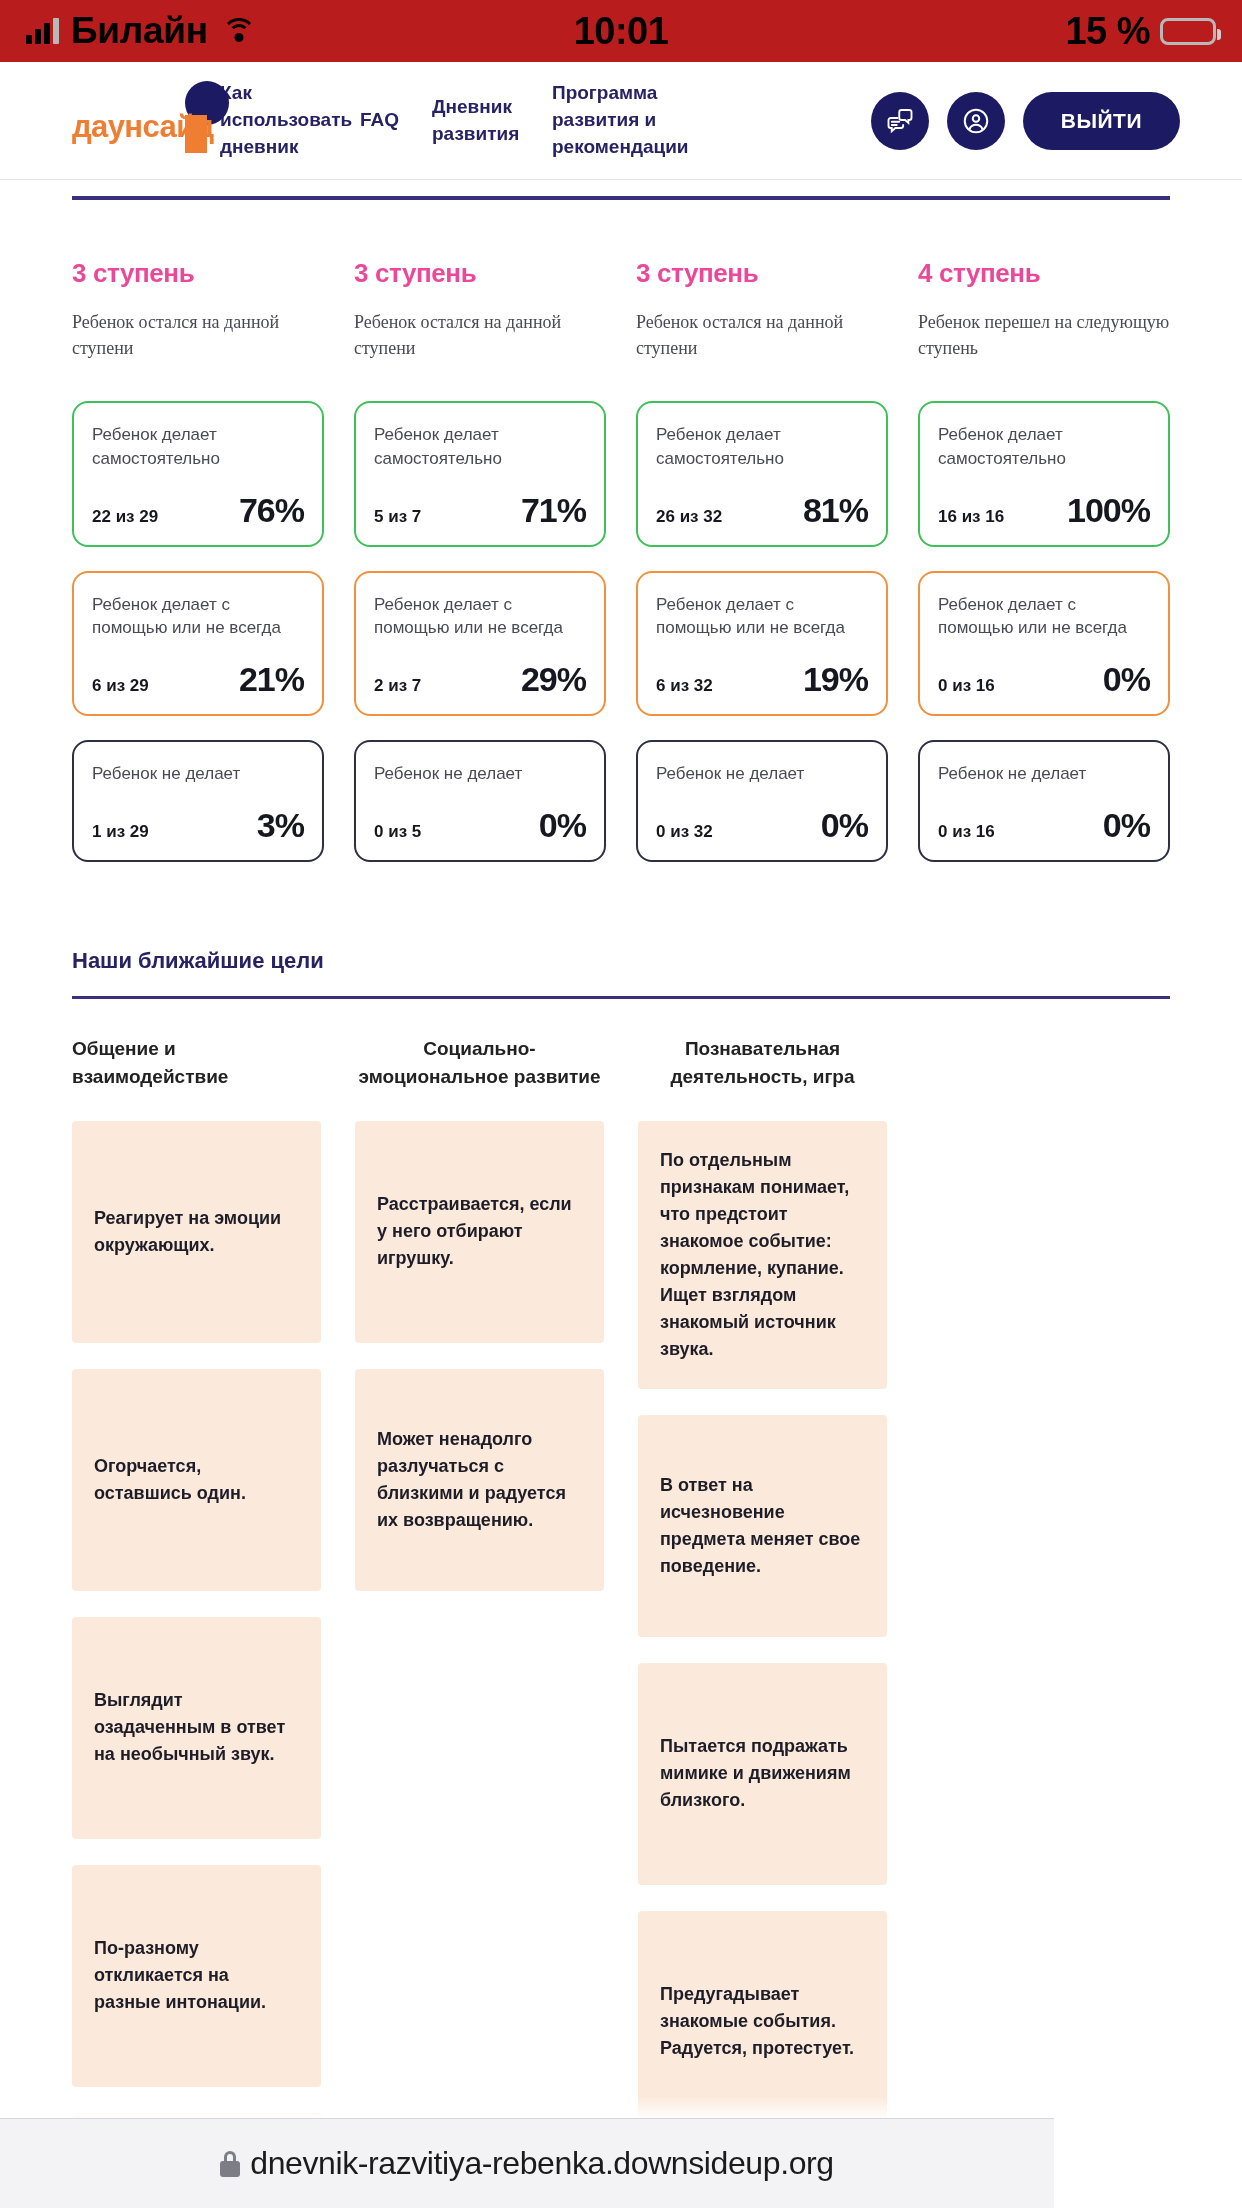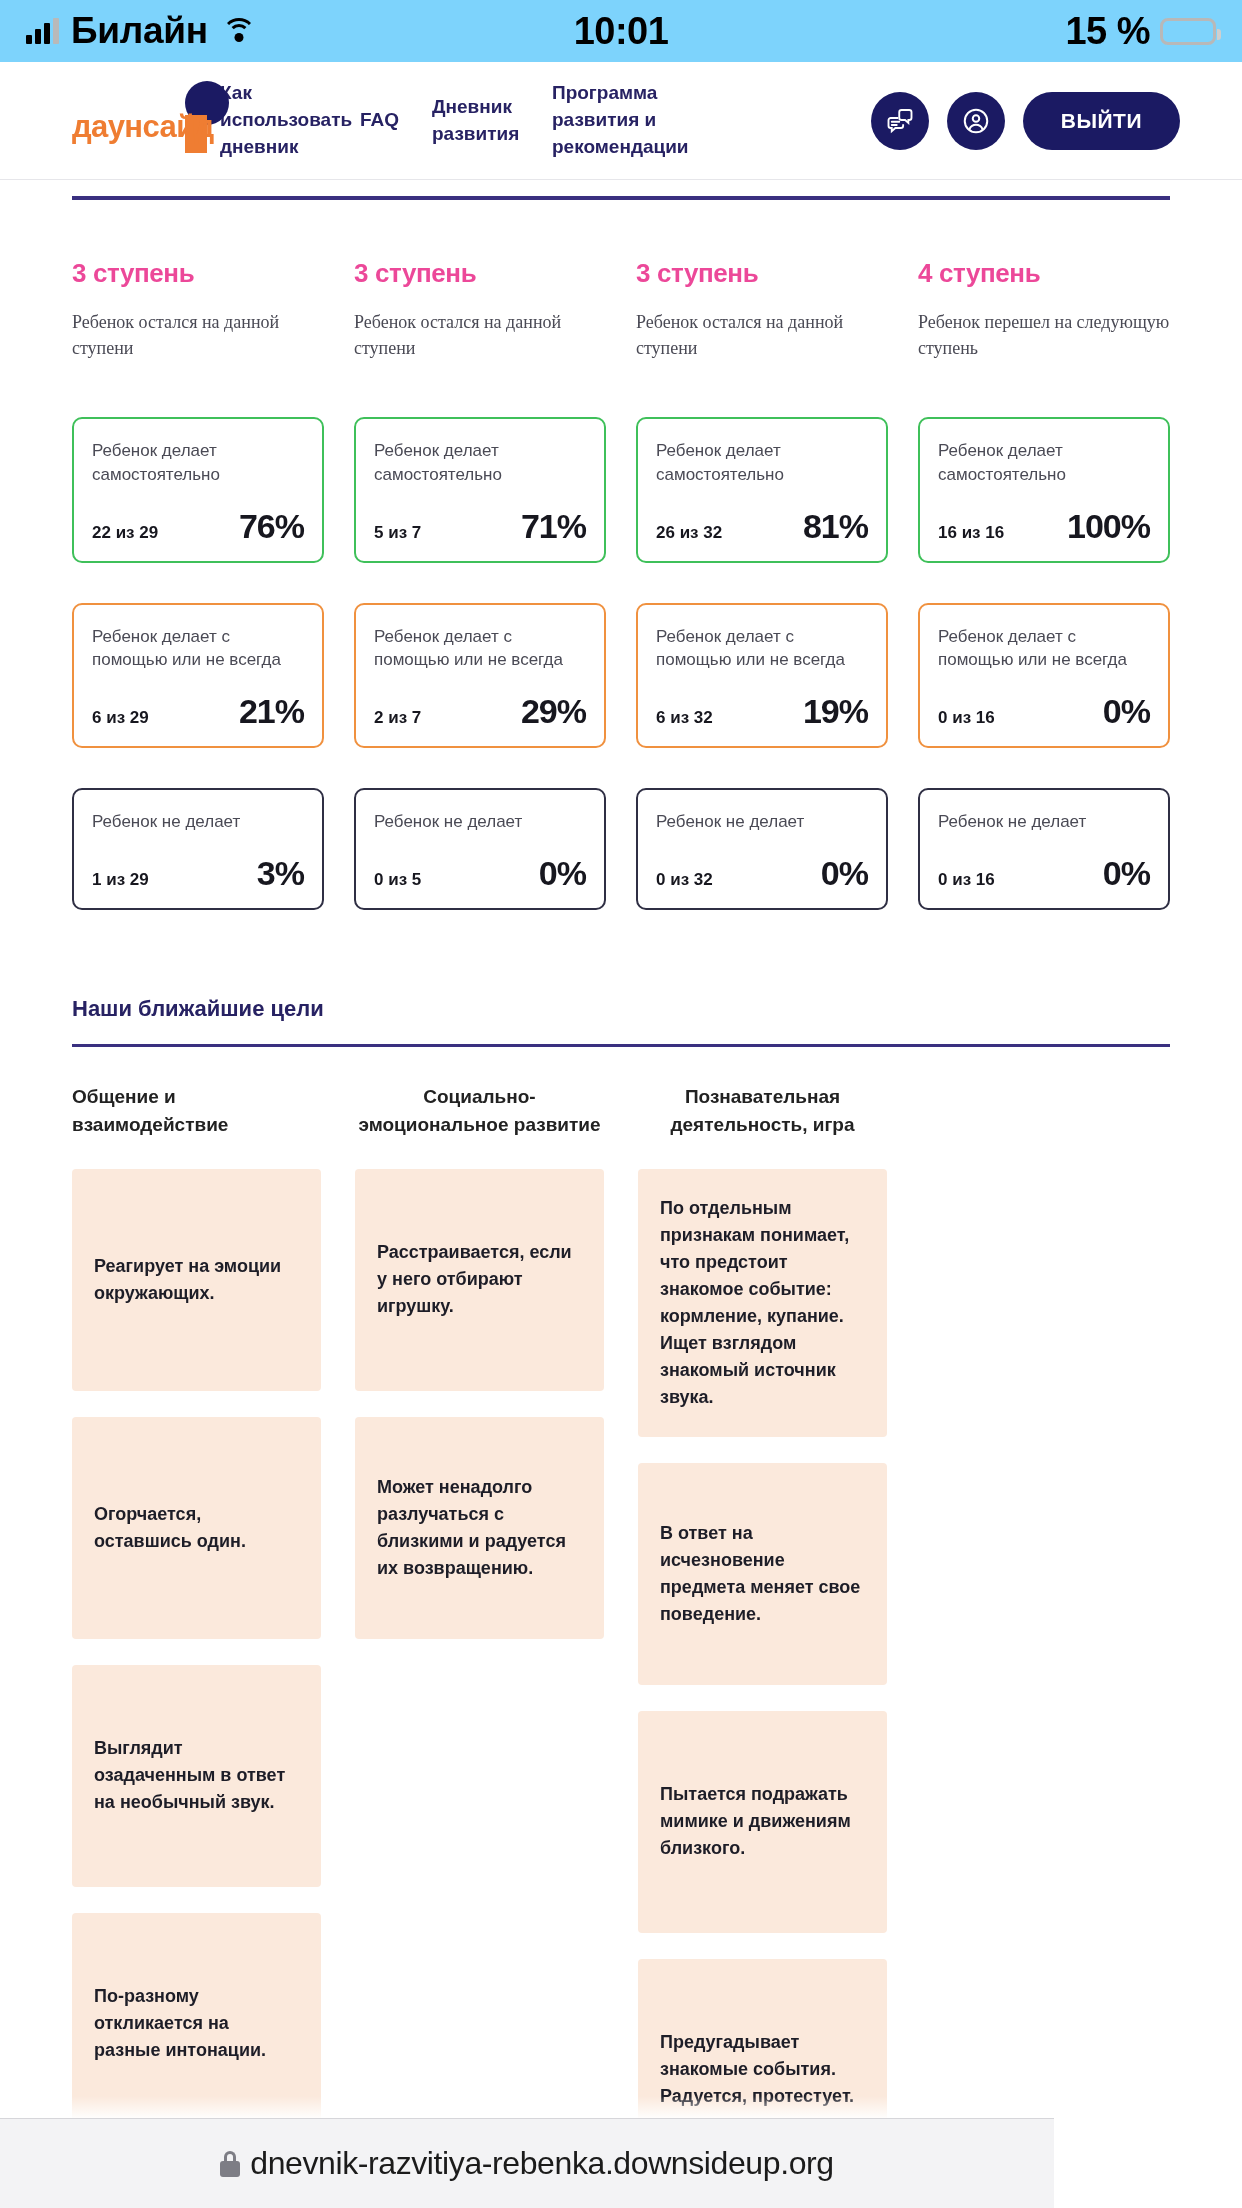--- a/index.html
+++ b/index.html
@@ -7,21 +7,21 @@
     width: 1242px; height: 2208px;
     font-family: "Liberation Sans", sans-serif;
     background: #ffffff;
     overflow: hidden;
   }
   .screen { position: relative; width: 1242px; height: 2208px; background:#fff; }
 
   
   .statusbar {
     position: absolute; top:0; left:0; width:1242px; height:62px;
-    background:#7dd3fc; display:flex; align-items:center;
+    background:#b91c1c; display:flex; align-items:center;
     padding: 0 26px; z-index: 50;
   }
   .sb-left { display:flex; align-items:center; gap:12px; flex:1; }
   .sb-center { position:absolute; left:0; right:0; text-align:center;
                font-size:38px; font-weight:700; color:#000; letter-spacing:-0.5px; }
   .sb-right { display:flex; align-items:center; gap:10px; margin-left:auto; z-index:2; }
   .signal { display:flex; align-items:flex-end; gap:3px; height:26px; }
   .signal i { display:block; width:6px; background:#000; border-radius:1px; }
   .signal i:nth-child(1){height:9px}
   .signal i:nth-child(2){height:15px}
@@ -81,22 +81,22 @@
           overflow:hidden; background:#fff; }
   .accent-rule { height:4px; background:#3a3080; margin:16px 72px 0 72px; }
 
   .stage-grid { display:grid; grid-template-columns: repeat(4, 1fr); gap:30px;
                 padding: 58px 72px 0 72px; }
   .stage-title { font-size:26px; font-weight:800; color:#ec4899; margin-bottom:20px;
                  letter-spacing:-0.4px; }
   .stage-sub { font-size:18px; color:#4a4a55; line-height:1.45; min-height:56px;font-family:Liberation Serif, serif; }
 
   .metrics { margin-top:36px; display:flex; flex-direction:column; gap:24px; }
-  .metric { border:2px solid #c9c9d3; border-radius:10px; padding:20px 18px 18px 18px;
-            min-height:98px; display:flex; flex-direction:column; justify-content:space-between;margin-top:16px; }
+  .metric { border:2px solid #c9c9d3; border-radius:16px; padding:20px 18px 18px 18px;
+            min-height:98px; display:flex; flex-direction:column; justify-content:space-between; }
   .metric.green { border-color:#3fc05a; }
   .metric.orange { border-color:#f0913f; }
   .metric.dark { border-color:#2f2f44; }
   .metric-label { font-size:17px; color:#4a4a55; line-height:1.4; }
   .metric-row { display:flex; align-items:flex-end; justify-content:space-between; margin-top:22px; }
   .metric-count { font-size:17px; font-weight:700; color:#17171f; }
   .metric-pct { font-size:34px; font-weight:800; color:#17171f; letter-spacing:-1px; line-height:1; }
 
   
   .goals { padding: 0 72px; margin-top:86px; }

